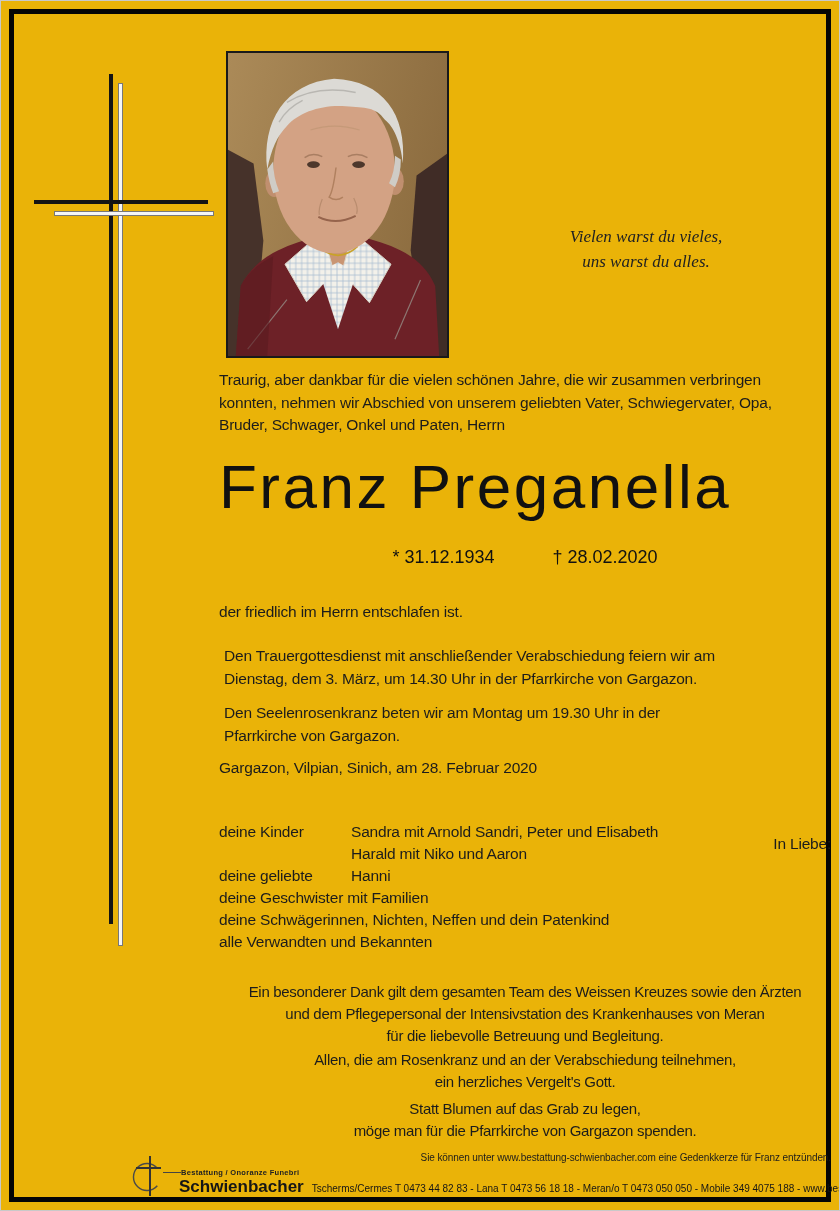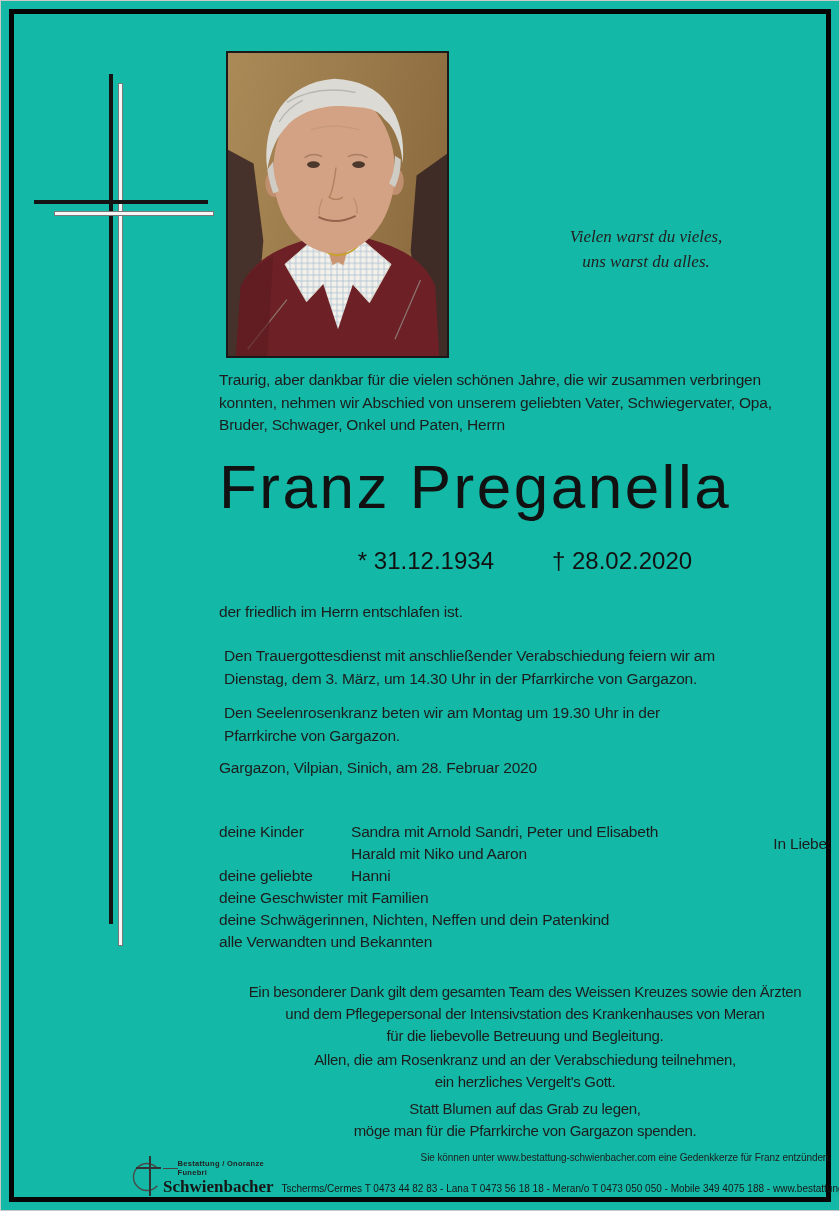--- a/index.html
+++ b/index.html
@@ -1,17 +1,17 @@
 <!DOCTYPE html>
 <html lang="de"><head>
 <meta charset="utf-8">
 <style>
   html,body{margin:0;padding:0;background:#ffffff;}
   .page{
-    position:relative;width:840px;height:1211px;background:#14b8a6;
+    position:relative;width:840px;height:1211px;background:#eab308;
     box-sizing:border-box;border:1px solid #c9c9c9;overflow:hidden;
     font-family:"Liberation Sans",sans-serif;color:#1c1c1c;
   }
   .frame{
     position:absolute;left:8px;top:8px;right:8px;bottom:8px;
     border:5px solid #050505;pointer-events:none;
   }
   
   .bar{position:absolute;}
   .bar.black{background:#141414;}
@@ -35,21 +35,21 @@
   
   .p{white-space:pre-line;}
   .col{position:absolute;left:218px;width:612px;font-size:15.5px;line-height:22.5px;letter-spacing:-0.2px;}
   .intro{top:368px;}
   .name{
     position:absolute;left:218px;top:452px;width:612px;
     font-size:62px;letter-spacing:2.5px;line-height:1.1;color:#111;
   }
   .dates{
     position:absolute;left:218px;top:546px;width:612px;
-    display:flex;justify-content:center;gap:58px;font-size:24px;color:#111;
+    display:flex;justify-content:center;gap:58px;font-size:18px;color:#111;
   }
   .entschlafen{top:600px;}
   .service{top:644px;padding-left:5px;}
   .rosary{top:701px;padding-left:5px;}
   .placedate{top:756px;}
   .inliebe{top:832px;text-align:right;}
   .family{top:820px;line-height:22px;}
   .frow{display:flex;}
   .flabel{flex:0 0 96px;}
   .fvalue{flex:1;margin-left:36px;}
@@ -60,21 +60,21 @@
   .kerze{top:1148px;text-align:right;font-size:10px;line-height:18px;letter-spacing:-0.1px;white-space:nowrap;}
   
   .footer{
     position:absolute;left:126px;top:1154px;width:702px;height:42px;
     display:flex;align-items:flex-end;
   }
   .logo{flex:0 0 34px;height:42px;}
   .brand{margin-left:2px;}
   .brand-top{display:flex;align-items:center;gap:0;font-size:7.5px;font-weight:bold;letter-spacing:0.3px;color:#222;}
   .brand-rule{display:inline-block;width:18px;height:1px;background:#444;}
-  .brand-name{font-family:Liberation Serif, serif;font-weight:bold;font-size:17px;color:#161616;line-height:1.15;}
+  .brand-name{font-family:Liberation Sans, sans-serif;font-weight:bold;font-size:17px;color:#161616;line-height:1.15;margin-left:16px;}
   .contact{margin-left:8px;font-size:10px;color:#161616;padding-bottom:3px;white-space:nowrap;}
 </style>
 </head>
 <body>
 
 <div class="page">
 
   <div class="frame"></div>
 
   <div>

